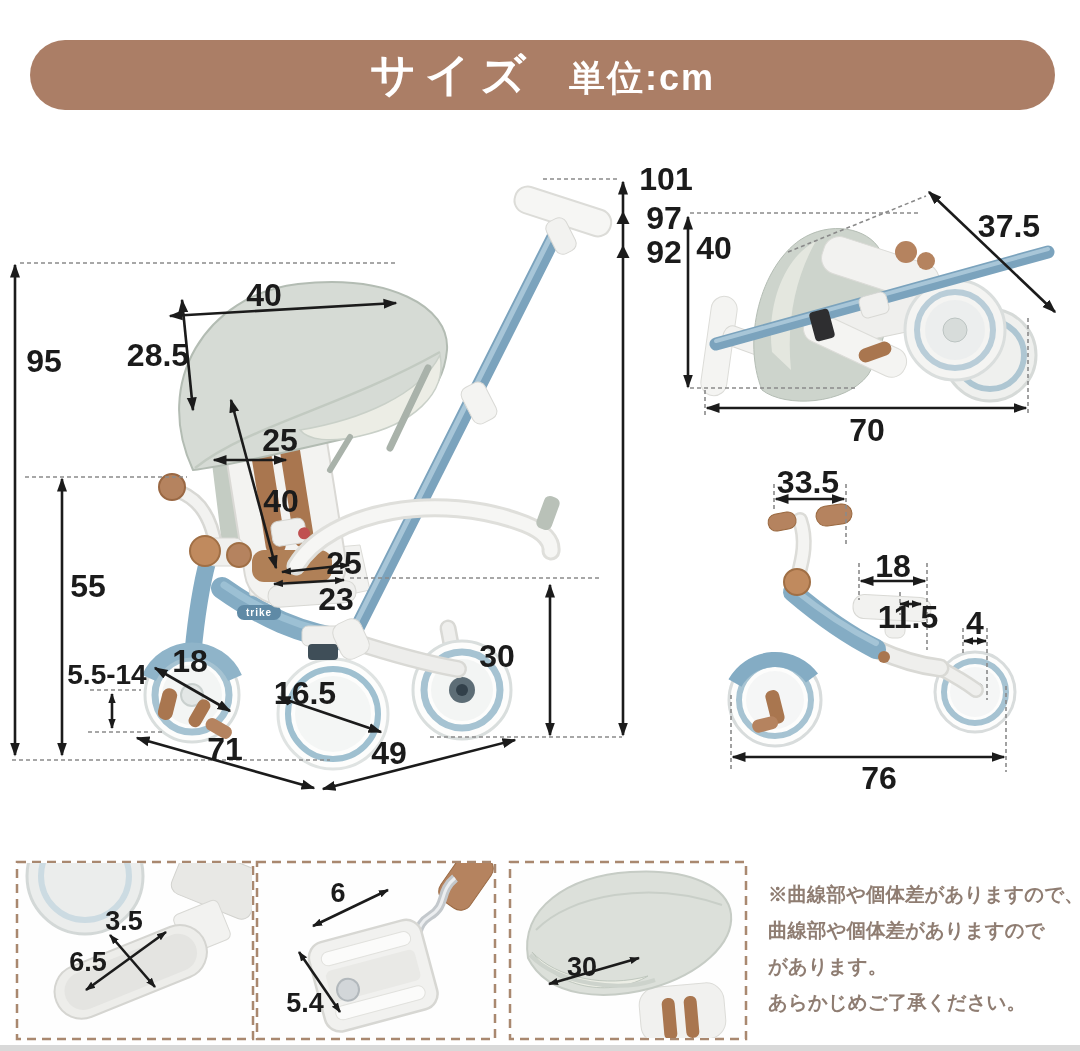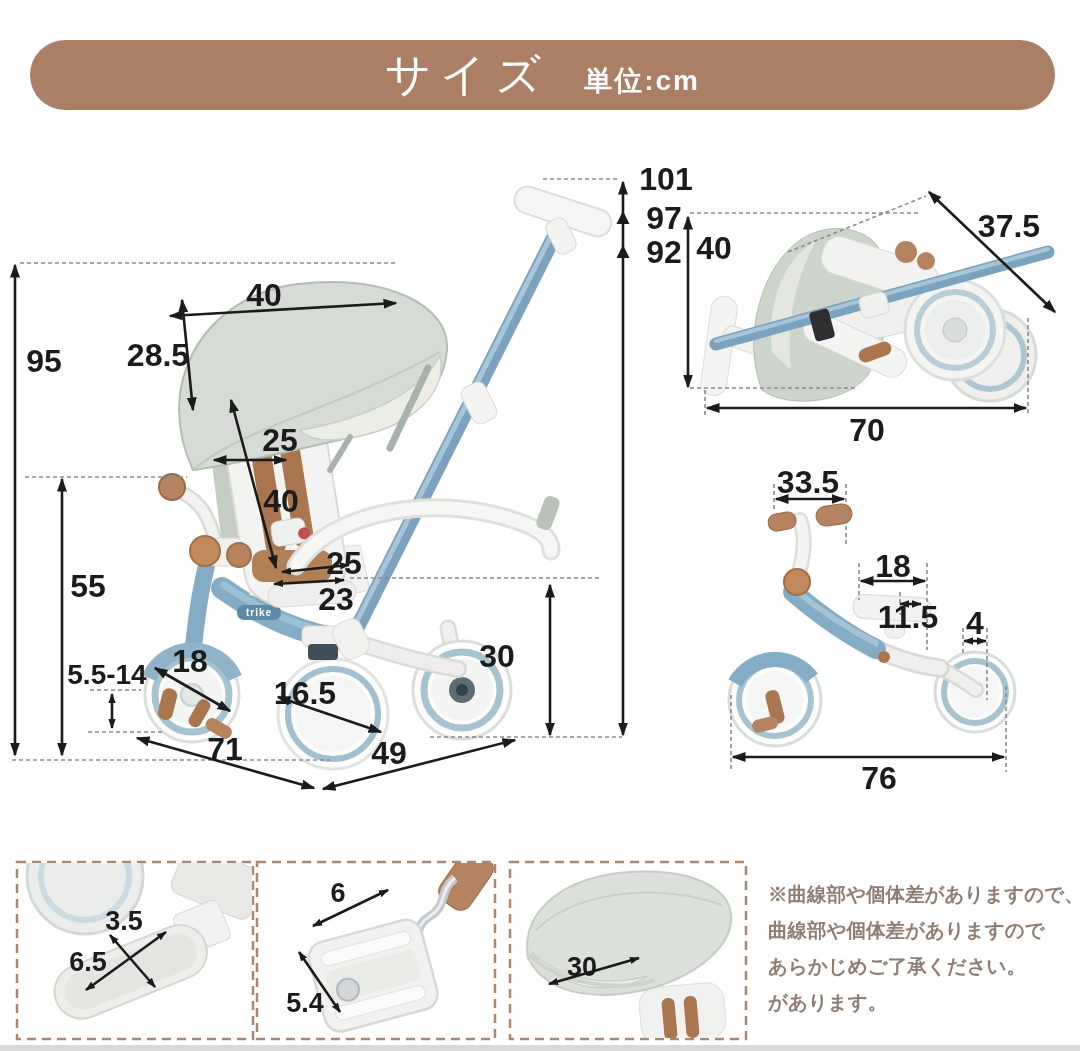--- a/index.html
+++ b/index.html
@@ -6,22 +6,22 @@
   body{
     width:1080px;height:1051px;position:relative;overflow:hidden;
     background:#ffffff;font-family:"Liberation Sans",sans-serif;
   }
   .banner{
     position:absolute;left:30px;top:40px;width:1025px;height:70px;
     background:#ab7e66;border-radius:36px;
     display:flex;align-items:baseline;justify-content:center;gap:34px;
     color:#fff;
   }
-  .banner-title{font-size:45px;font-weight:normal;letter-spacing:9px;line-height:70px;text-align:right;}
-  .banner-unit{font-size:28px;font-weight:bold;letter-spacing:2px;}
+  .banner-title{font-size:45px;font-weight:bold;letter-spacing:9px;line-height:70px;text-align:right;}
+  .banner-unit{font-size:36px;font-weight:bold;letter-spacing:2px;}
   svg.scene{position:absolute;left:0;top:0;}
   .dim{font-family:"Liberation Sans",sans-serif;font-weight:bold;font-size:32px;fill:#1b1b1b;}
   .dim-m{font-size:28px;}
   .dim-b{font-size:27px;}
   .logo-text{font-family:"Liberation Sans",sans-serif;font-weight:bold;font-size:10px;fill:#ffffff;letter-spacing:1px;}
   .arr{stroke:#1b1b1b;stroke-width:2.6;fill:none;}
   .dot{stroke:#8a8a8a;stroke-width:1.6;fill:none;stroke-dasharray:4 3;}
   .note{
     position:absolute;left:768px;top:876px;width:312px;
     font-size:19.5px;line-height:36px;font-weight:bold;color:#8f7d72;
@@ -342,15 +342,15 @@
       <text class="dim-b dim" x="582" y="976" text-anchor="middle">30</text>
     </g>
   </g>
 
   <rect x="0" y="1045" width="1080" height="6" fill="#d9d9d9"></rect>
 </svg>
 
 <div class="note">
   <div>※曲線部や個体差がありますので、</div>
   <div>曲線部や個体差がありますので</div>
+  <div>があります。</div>
   <div>あらかじめご了承ください。</div>
-  <div>があります。</div>
 </div>
 
 </body></html>

